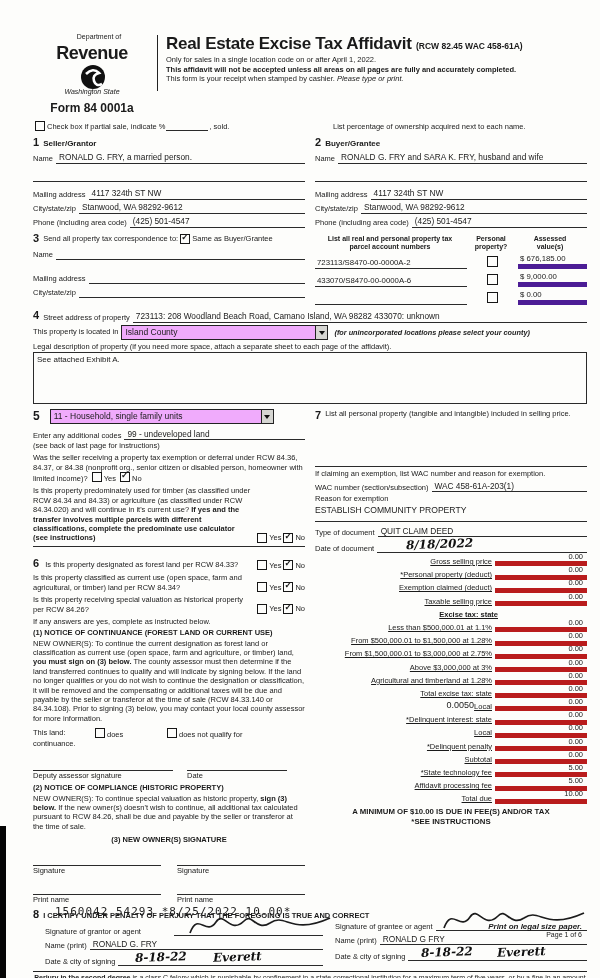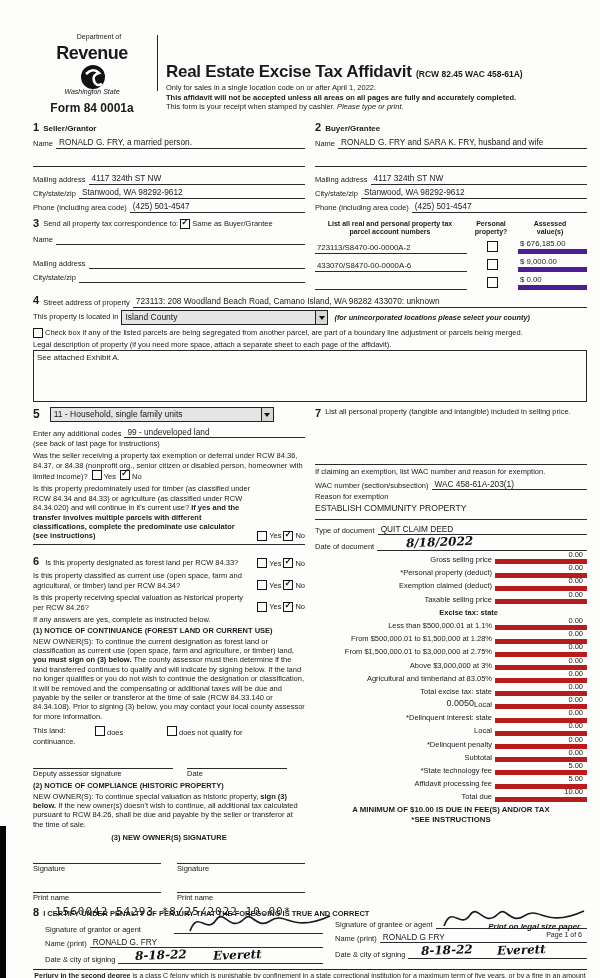--- a/index.html
+++ b/index.html
@@ -13,21 +13,21 @@
 
   
   .hdr{display:flex;align-items:flex-start;}
   .logo-block{width:118px;text-align:center;flex:none;}
   .dept-line{font-size:7px;margin-left:14px;}
   .agency-row{display:flex;align-items:center;justify-content:center;flex-direction:column;}
   .agency{font-weight:bold;font-size:18px;letter-spacing:-.5px;}
   .state{font-style:italic;font-size:7px;margin-top:-2px;}
   .formno{font-weight:bold;font-size:12px;margin-top:4px;}
   .hdr-div{width:0;border-left:1.5px solid #222;height:56px;margin:2px 8px 0 6px;flex:none;}
-  .title-block{flex:1;margin-top:28px;}
+  .title-block{flex:1;}
   .ftitle{font-size:17px;font-weight:bold;letter-spacing:-.3px;}
   .ftitle .code{font-size:8.5px;font-weight:bold;letter-spacing:0;}
   .hnotes{margin-top:1px;}
 
   
   .cb{display:inline-block;width:8px;height:8px;border:1.2px solid #161616;line-height:8px;
       text-align:center;vertical-align:-1px;margin:0 2px;flex:none;position:relative;}
   .cb.checked::after{content:"✓";position:absolute;left:0;top:-2px;font-size:9px;font-weight:bold;}
 
   
@@ -51,38 +51,38 @@
   .pc1{width:150px;border-bottom:1px solid #2a2a2a;font-size:7.8px;padding:0 2px;min-height:10px;}
   .pc2{width:52px;text-align:center;}
   .pc3{width:66px;border-bottom:5px solid #4c1d95;font-size:7.8px;padding:0 2px;min-height:10px;}
   .phead{display:flex;font-weight:bold;font-size:7px;text-align:center;line-height:1.15;}
   .phead .pc1h{width:150px;}
   .phead .pc2h{width:52px;}
   .phead .pc3h{width:66px;}
 
   
   .dd{display:inline-flex;align-items:center;border:1.4px solid #222;height:13px;
-      justify-content:space-between;background:#e5e5e5;vertical-align:middle;}
+      justify-content:space-between;background:#f0abfc;vertical-align:middle;}
   .dd .ddtext{padding:0 3px;font-size:8.5px;white-space:nowrap;}
   .ddarrow{width:11px;height:100%;border-left:1px solid #222;background:#d6d6d2;
            display:flex;align-items:center;justify-content:center;flex:none;}
   .tri{width:0;height:0;border:3.5px solid transparent;border-top:4.5px solid #111;margin-top:4px;}
 
   .legalbox{border:1.4px solid #2a2a2a;height:46px;padding:2px 3px;font-size:8px;margin-top:1px;}
 
   .para{margin-top:3px;text-align:left;}
   .qrow{display:flex;align-items:flex-end;margin-top:3px;}
   .qrow .qtext{flex:1;padding-right:4px;}
   .yesno{white-space:nowrap;flex:none;display:flex;align-items:center;}
 
   
   .trow{display:flex;align-items:flex-end;height:13.2px;}
   .tpad{flex:1;}
   .tpre{flex:1;text-align:right;font-size:9px;}
-  .tlbl{white-space:nowrap;}
+  .tlbl{white-space:nowrap;text-decoration:underline;}
   .tval{width:86px;border-bottom:5px solid #b91c1c;text-align:right;padding:0 4px 0 2px;flex:none;margin-left:3px;}
   .tval-nl{width:86px;flex:none;margin-left:3px;}
 
   .hand{font-family:"DejaVu Serif",serif;font-style:italic;font-size:12px;font-weight:600;
         transform:rotate(-2deg);display:inline-block;color:#111;}
   .sig-svg{position:absolute;bottom:-4px;pointer-events:none;}
 
   .hrline{border-top:1px solid #2a2a2a;margin-top:3px;}
   .center{text-align:center;}
 
@@ -143,20 +143,29 @@
         <div>Only for sales in a single location code on or after April 1, 2022.</div>
         <div class="bold">This affidavit will not be accepted unless all areas on all pages are fully and accurately completed.</div>
         <div>
           <span>This form is your receipt when stamped by cashier.</span>
           <span class="it">Please type or print.</span>
         </div>
       </div>
     </div>
   </div>
 
+  <div class="partial-row">
+    <div class="partial-left">
+      <span class="cb"></span>
+      <span>Check box if partial sale, indicate %</span>
+      <span class="pct-line"></span>
+      <span>, sold.</span>
+    </div>
+    <div style="margin-left:28px;">List percentage of ownership acquired next to each name.</div>
+  </div>
 
   <div class="two-col">
     <div class="col">
       <div class="sec-head">
             <span class="secnum">1</span>
         <span class="hlabel">Seller/Grantor</span>
           </div>
       <div class="fld">
             <span class="fl">Name</span>
         <span class="fv">RONALD G. FRY, a married person.</span>
@@ -266,24 +275,20 @@
     </div>
     <div style="display:flex;align-items:center;margin-top:2px;">
       <span style="margin-right:3px;">This property is located in</span>
       <span class="dd" style="width:205px;">
         <span class="ddtext">Island County</span>
         <span class="ddarrow">
               <span class="tri"></span>
             </span>
       </span>
       <span class="it bold" style="margin-left:6px;font-size:7.3px;">(for unincorporated locations please select your county)</span>
-    </div>
-    <div style="display:flex;align-items:flex-start;margin-top:3px;">
-      <span class="cb" style="margin-left:0;"></span>
-      <span>Check box if any of the listed parcels are being segregated from another parcel, are part of a boundary line adjustment or parcels being merged.</span>
     </div>
     <div style="margin-top:2px;">Legal description of property (if you need more space, attach a separate sheet to each page of the affidavit).</div>
     <div class="legalbox">
       <span>See attached Exhibit A.</span>
     </div>
   </div>
 
   <div class="two-col" style="margin-top:5px;">
 
     <div class="col">
@@ -469,21 +474,21 @@
             <span class="tlbl">From $1,500,000.01 to $3,000,000 at 2.75%</span>
             <span class="tval">0.00</span>
           </div>
       <div class="trow">
             <span class="tpad"></span>
             <span class="tlbl">Above $3,000,000 at 3%</span>
             <span class="tval">0.00</span>
           </div>
       <div class="trow">
             <span class="tpad"></span>
-            <span class="tlbl">Agricultural and timberland at 83.05%</span>
+            <span class="tlbl">Agricultural and timberland at 1.28%</span>
             <span class="tval">0.00</span>
           </div>
       <div class="trow">
             <span class="tpad"></span>
             <span class="tlbl">Total excise tax: state</span>
             <span class="tval">0.00</span>
           </div>
       <div class="trow">
             <span class="tpre">0.0050</span>
             <span class="tlbl">Local</span>

